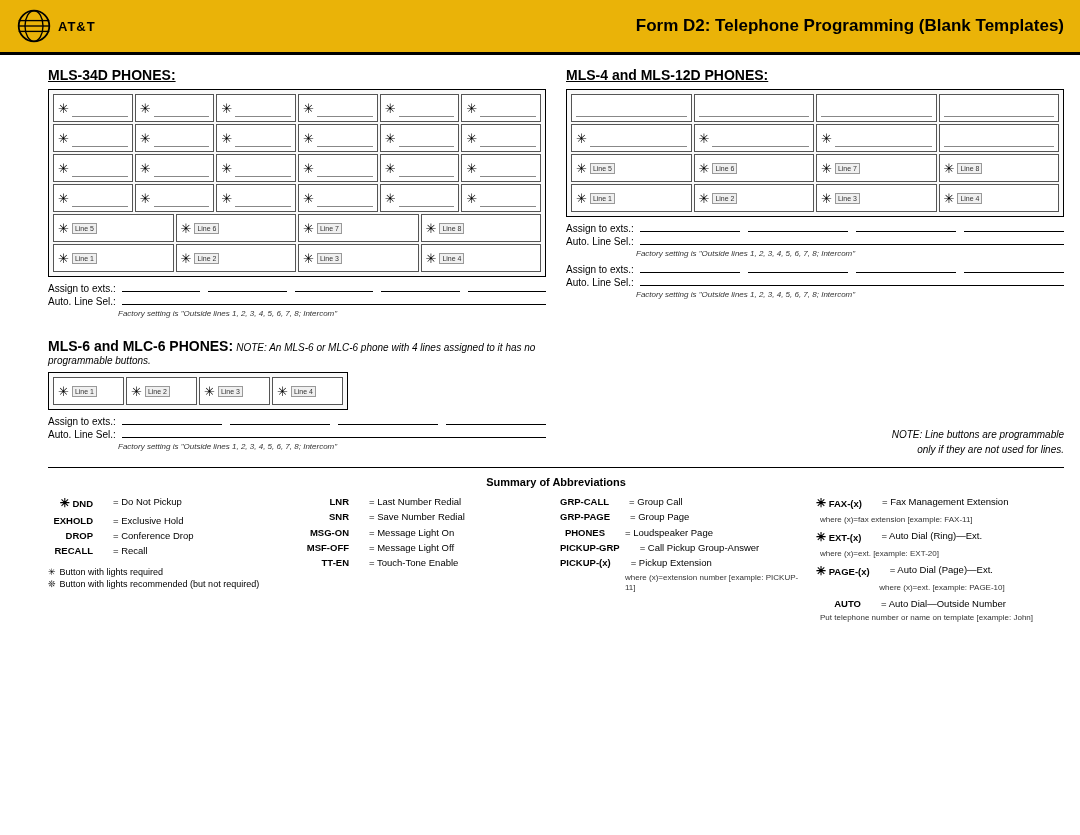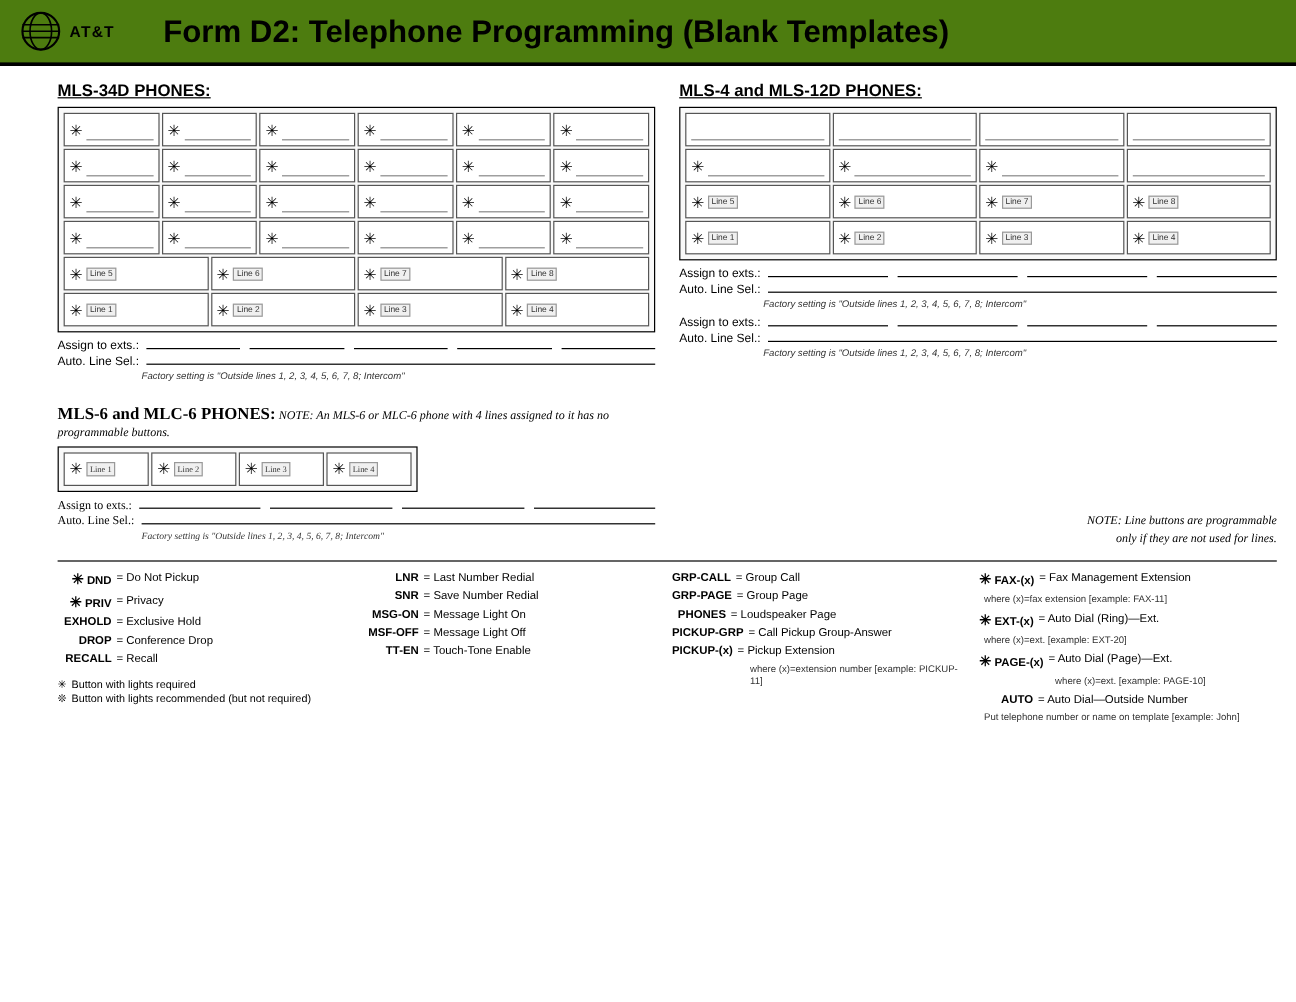--- a/index.html
+++ b/index.html
@@ -11,41 +11,41 @@
       font-size: 11px;
       color: #000;
     }
 
     
     .header {
       display: flex;
       align-items: center;
       padding: 8px 16px;
       border-bottom: 3px solid #000;
-      background: #4d7c0f;
+      background: #eab308;
     }
     .logo-area {
       display: flex;
       align-items: center;
       gap: 6px;
       min-width: 120px;
     }
     .logo-icon {
       width: 36px;
       height: 36px;
     }
     .logo-text {
       font-size: 13px;
       font-weight: bold;
       letter-spacing: 1px;
     }
     .header-title {
       flex: 1;
-      text-align: left;
-      font-size: 26px;
+      text-align: right;
+      font-size: 17px;
       font-weight: bold;
     }
 
     
     .main-content {
       padding: 12px 16px;
       margin-left: 32px;
     }
 
     
@@ -162,21 +162,20 @@
       font-style: italic;
       text-align: right;
       margin-top: 10px;
       line-height: 1.5;
     }
 
     
     .bottom-row {
       display: flex;
       gap: 20px;
-      font-family: Liberation Serif, serif;
     }
     .mls6-left {
       flex: 1;
     }
     .mls6-right {
       flex: 1;
       display: flex;
       align-items: flex-end;
       justify-content: flex-end;
     }
@@ -199,21 +198,21 @@
       gap: 4px 8px;
       align-items: start;
     }
     .abbrev-col {
       display: flex;
       flex-direction: column;
       gap: 3px;
     }
     .abbrev-item {
       display: flex;
-      gap: 4px;
+      gap: 20px;
       align-items: flex-start;
       font-size: 9.5px;
       line-height: 1.3;
     }
     .abbrev-key {
       font-weight: bold;
       white-space: nowrap;
       min-width: 45px;
       text-align: right;
       flex-shrink: 0;
@@ -582,30 +581,27 @@
       <div class="factory-note">Factory setting is "Outside lines 1, 2, 3, 4, 5, 6, 7, 8; Intercom"</div>
     </div>
     <div class="mls6-right">
       <div class="right-note">
         <span>NOTE: Line buttons are programmable<br>only if they are not used for lines.</span>
       </div>
     </div>
   </div>
 
   <div class="abbrev-section">
+    <div class="abbrev-title">Summary of Abbreviations</div>
     <div class="abbrev-grid">
 
       <div class="abbrev-col">
         <div class="abbrev-item">
           <span class="abbrev-key"><span class="star-icon">✳</span> DND</span>
           <span class="abbrev-val">= Do Not Pickup</span>
-        </div>
-        <div class="abbrev-item">
-          <span class="abbrev-key"><span class="star-icon">✳</span> PRIV</span>
-          <span class="abbrev-val">= Privacy</span>
         </div>
         <div class="abbrev-item">
           <span class="abbrev-key">EXHOLD</span>
           <span class="abbrev-val">= Exclusive Hold</span>
         </div>
         <div class="abbrev-item">
           <span class="abbrev-key">DROP</span>
           <span class="abbrev-val">= Conference Drop</span>
         </div>
         <div class="abbrev-item">

